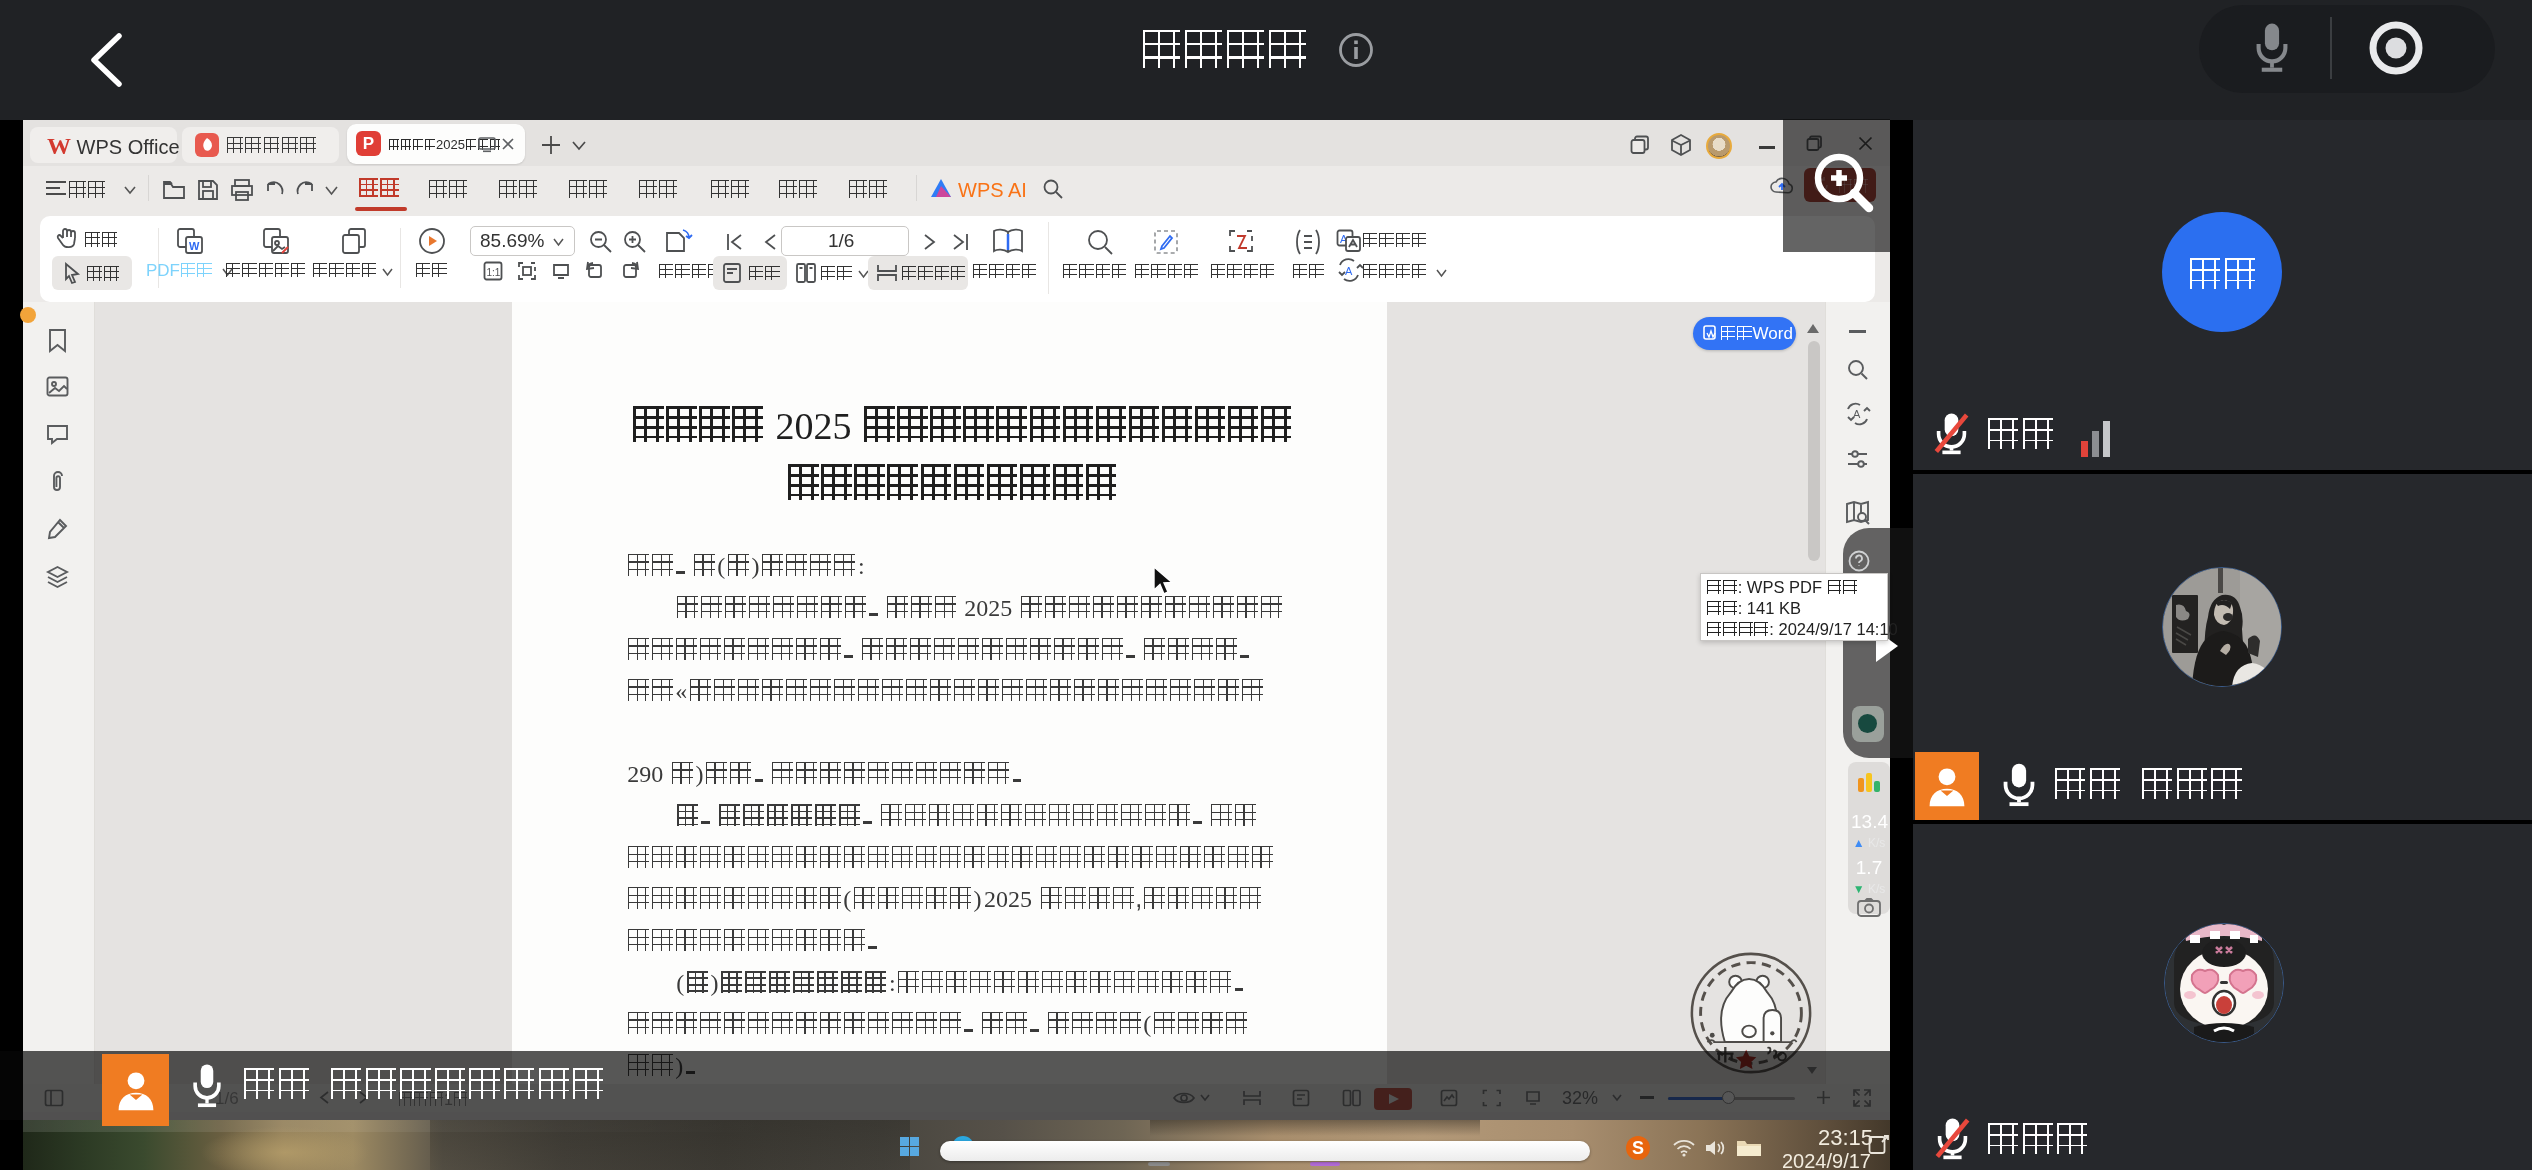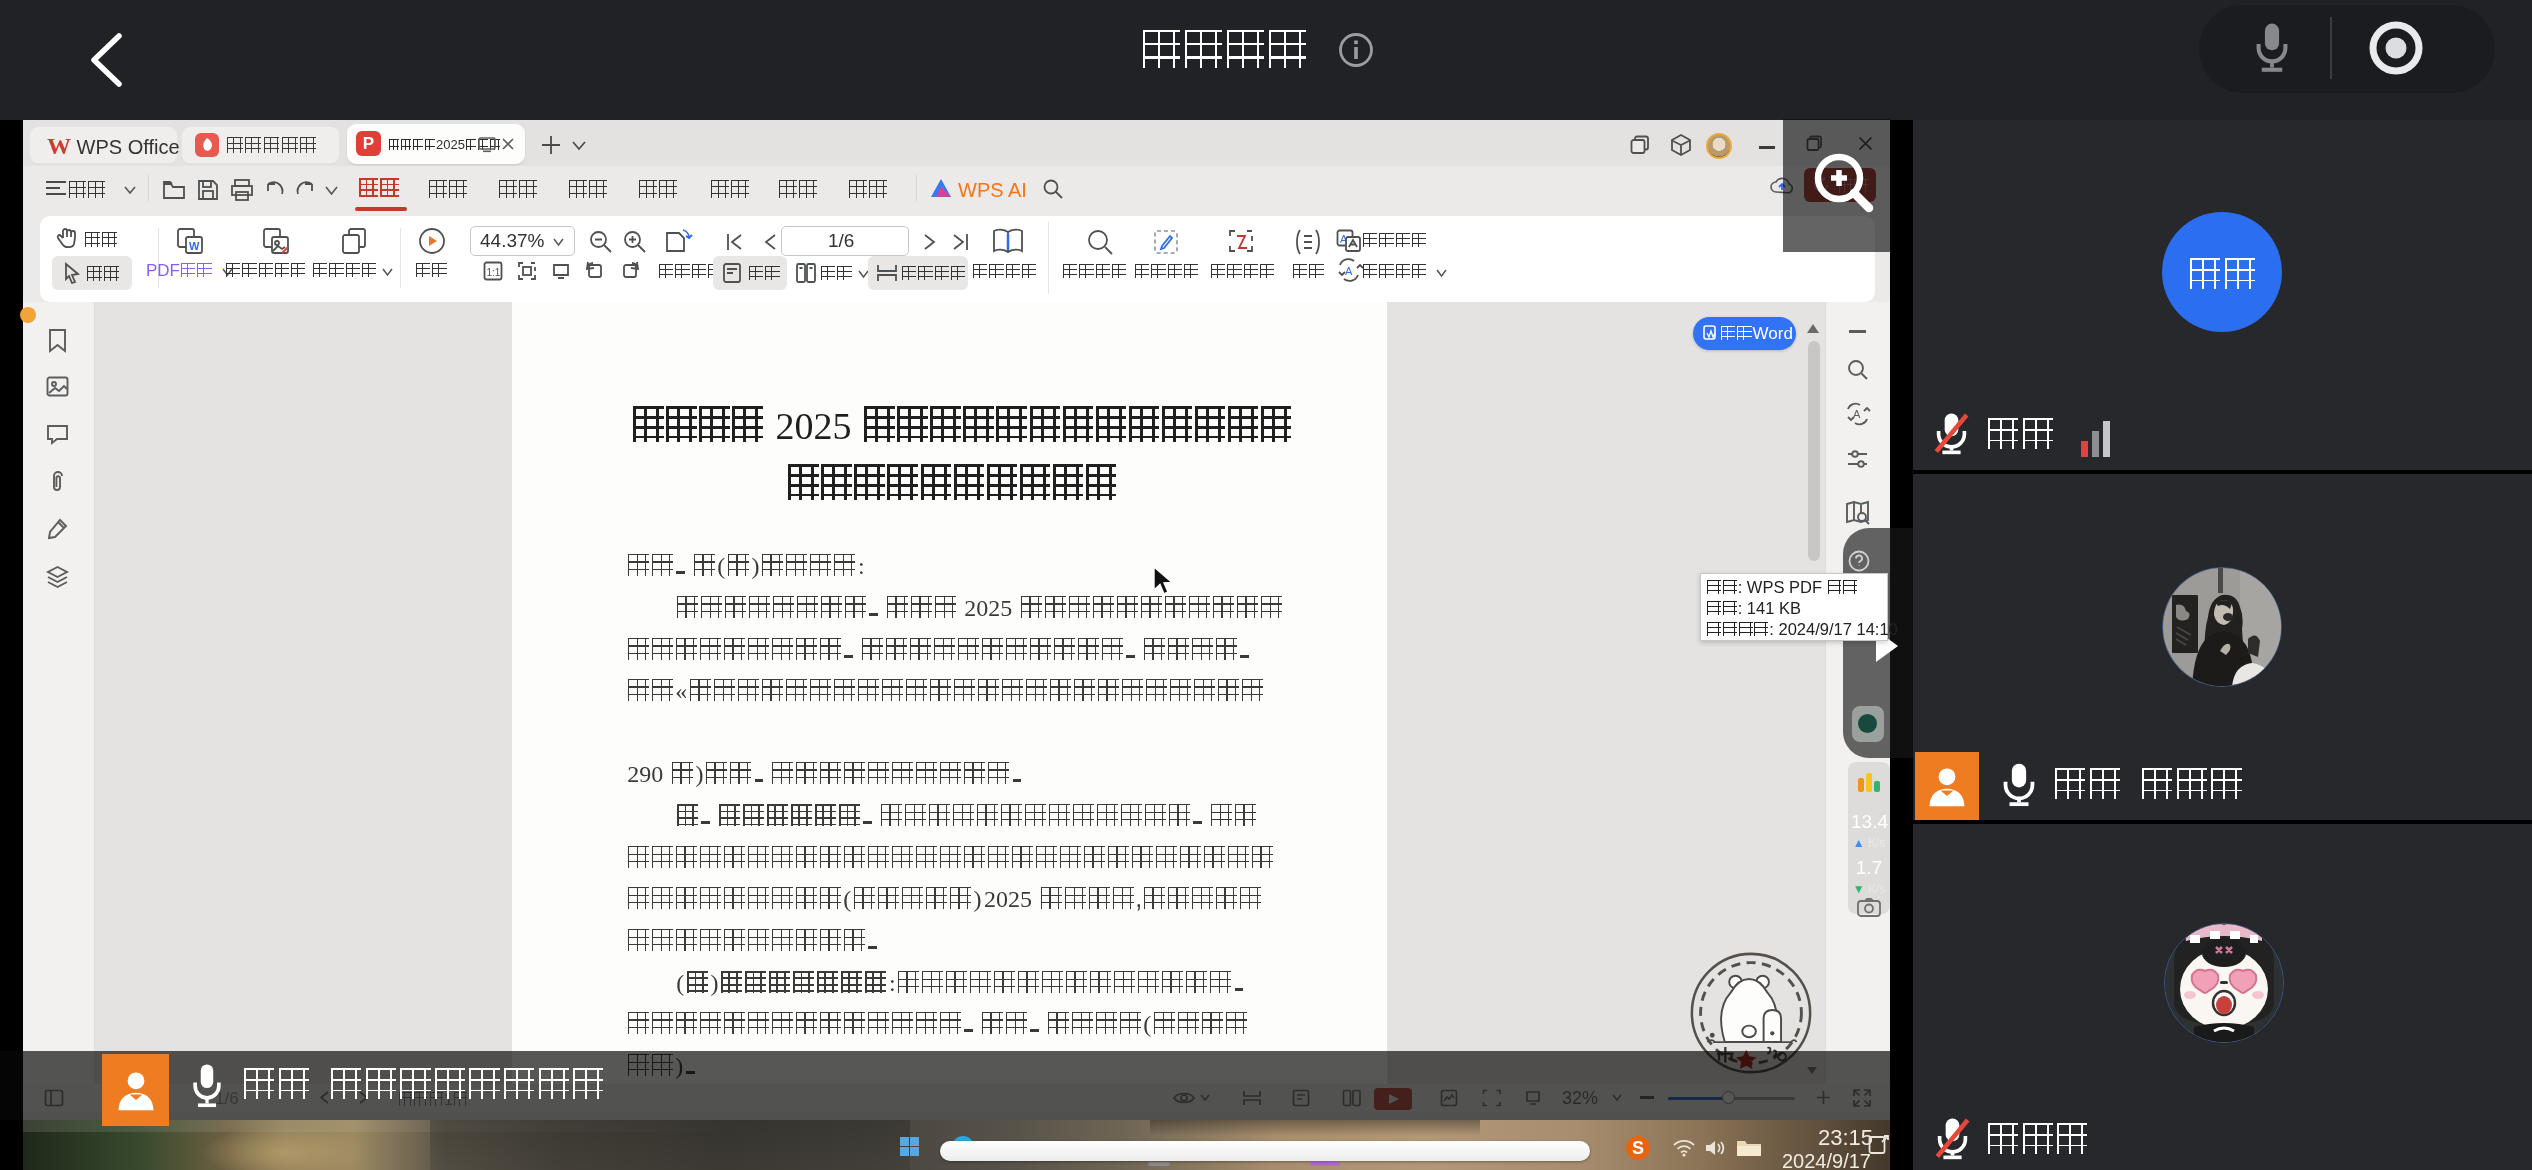--- a/index.html
+++ b/index.html
@@ -124,21 +124,21 @@
     <svg style="position:absolute;left:62px;top:262px" width="20" height="22" viewBox="0 0 20 22">
       <path d="M4 2 L16 12 L10 13 L13 20 L10 21 L7 14 L4 17 Z" stroke="#4e5052" stroke-width="1.8" fill="none"></path>
     </svg>
     <div style="position:absolute;left:86px;top:265px;font-size:18px;color:#333;line-height:1.1;white-space:nowrap;"><i></i><i></i></div>
     <div style="position:absolute;left:158px;top:228px;width:1px;height:60px;background:#e8e6e4;"></div>
     <svg style="position:absolute;left:176px;top:227px" width="28" height="28" viewBox="0 0 28 28">
       <rect x="2" y="2" width="16" height="18" rx="2" stroke="#4e5052" stroke-width="1.8" fill="none"></rect>
       <rect x="10" y="10" width="16" height="16" rx="2" fill="#fff" stroke="#4e5052" stroke-width="1.8"></rect>
       <text x="13" y="23" font-size="11" fill="#2f6bf2" font-weight="bold" font-family="Liberation Sans">W</text>
     </svg>
-    <div style="position:absolute;left:146px;top:262px;font-size:17px;color:#8b5cf6;line-height:1.1;white-space:nowrap;">PDF<i></i><i></i></div>
+    <div style="position:absolute;left:146px;top:262px;font-size:17px;color:#7dd3fc;line-height:1.1;white-space:nowrap;">PDF<i></i><i></i></div>
     <svg style="position:absolute;left:222px;top:268px" width="11" height="8" viewBox="0 0 11 8">
       <path d="M1 1 L5.5 7 L10 1" stroke="#555" stroke-width="1.5" fill="none"></path>
     </svg>
     <svg style="position:absolute;left:262px;top:227px" width="28" height="28" viewBox="0 0 28 28">
       <rect x="2" y="2" width="16" height="18" rx="2" stroke="#4e5052" stroke-width="1.8" fill="none"></rect>
       <rect x="10" y="10" width="16" height="16" rx="2" fill="#fff" stroke="#4e5052" stroke-width="1.8"></rect>
       <circle cx="15" cy="16" r="2" stroke="#4e5052" stroke-width="1.8" fill="none"></circle>
       <path d="M11 24 l5-5 4 3 3-2" stroke="#4e5052" stroke-width="1.8" fill="none"></path>
       <path d="M20 26 l6-6" stroke="#e0433a" stroke-width="2"></path>
     </svg>
@@ -151,21 +151,21 @@
     <svg style="position:absolute;left:382px;top:268px" width="11" height="8" viewBox="0 0 11 8">
       <path d="M1 1 L5.5 7 L10 1" stroke="#555" stroke-width="1.5" fill="none"></path>
     </svg>
     <div style="position:absolute;left:400px;top:228px;width:1px;height:60px;background:#e8e6e4;"></div>
     <svg style="position:absolute;left:418px;top:227px" width="28" height="28" viewBox="0 0 28 28">
       <circle cx="14" cy="14" r="12" stroke="#4e5052" stroke-width="1.8" fill="none"></circle>
       <path d="M11 9 L19 14 L11 19 Z" fill="#e8772e"></path>
     </svg>
     <div style="position:absolute;left:415px;top:262px;font-size:17px;color:#333;line-height:1.1;white-space:nowrap;"><i></i><i></i></div>
     <div style="position:absolute;left:470px;top:226px;width:105px;height:30px;border:1px solid #c9c7c5;border-radius:5px;background:#fff;"></div>
-    <div style="position:absolute;left:480px;top:231px;font-size:19px;color:#333;line-height:1.1;white-space:nowrap;">44.37%</div>
+    <div style="position:absolute;left:480px;top:231px;font-size:19px;color:#333;line-height:1.1;white-space:nowrap;">85.69%</div>
     <svg style="position:absolute;left:553px;top:238px" width="11" height="8" viewBox="0 0 11 8">
       <path d="M1 1 L5.5 7 L10 1" stroke="#555" stroke-width="1.5" fill="none"></path>
     </svg>
     <svg style="position:absolute;left:588px;top:229px" width="25" height="25" viewBox="0 0 25 25">
       <circle cx="10.5" cy="10.5" r="7.5" stroke="#4e5052" stroke-width="1.8" fill="none"></circle>
       <path d="M16 16 L23 23 M7 10.5 h7" stroke="#4e5052" stroke-width="1.8" fill="none"></path>
     </svg>
     <svg style="position:absolute;left:622px;top:229px" width="25" height="25" viewBox="0 0 25 25">
       <circle cx="10.5" cy="10.5" r="7.5" stroke="#4e5052" stroke-width="1.8" fill="none"></circle>
       <path d="M16 16 L23 23 M7 10.5 h7 M10.5 7 v7" stroke="#4e5052" stroke-width="1.8" fill="none"></path>

